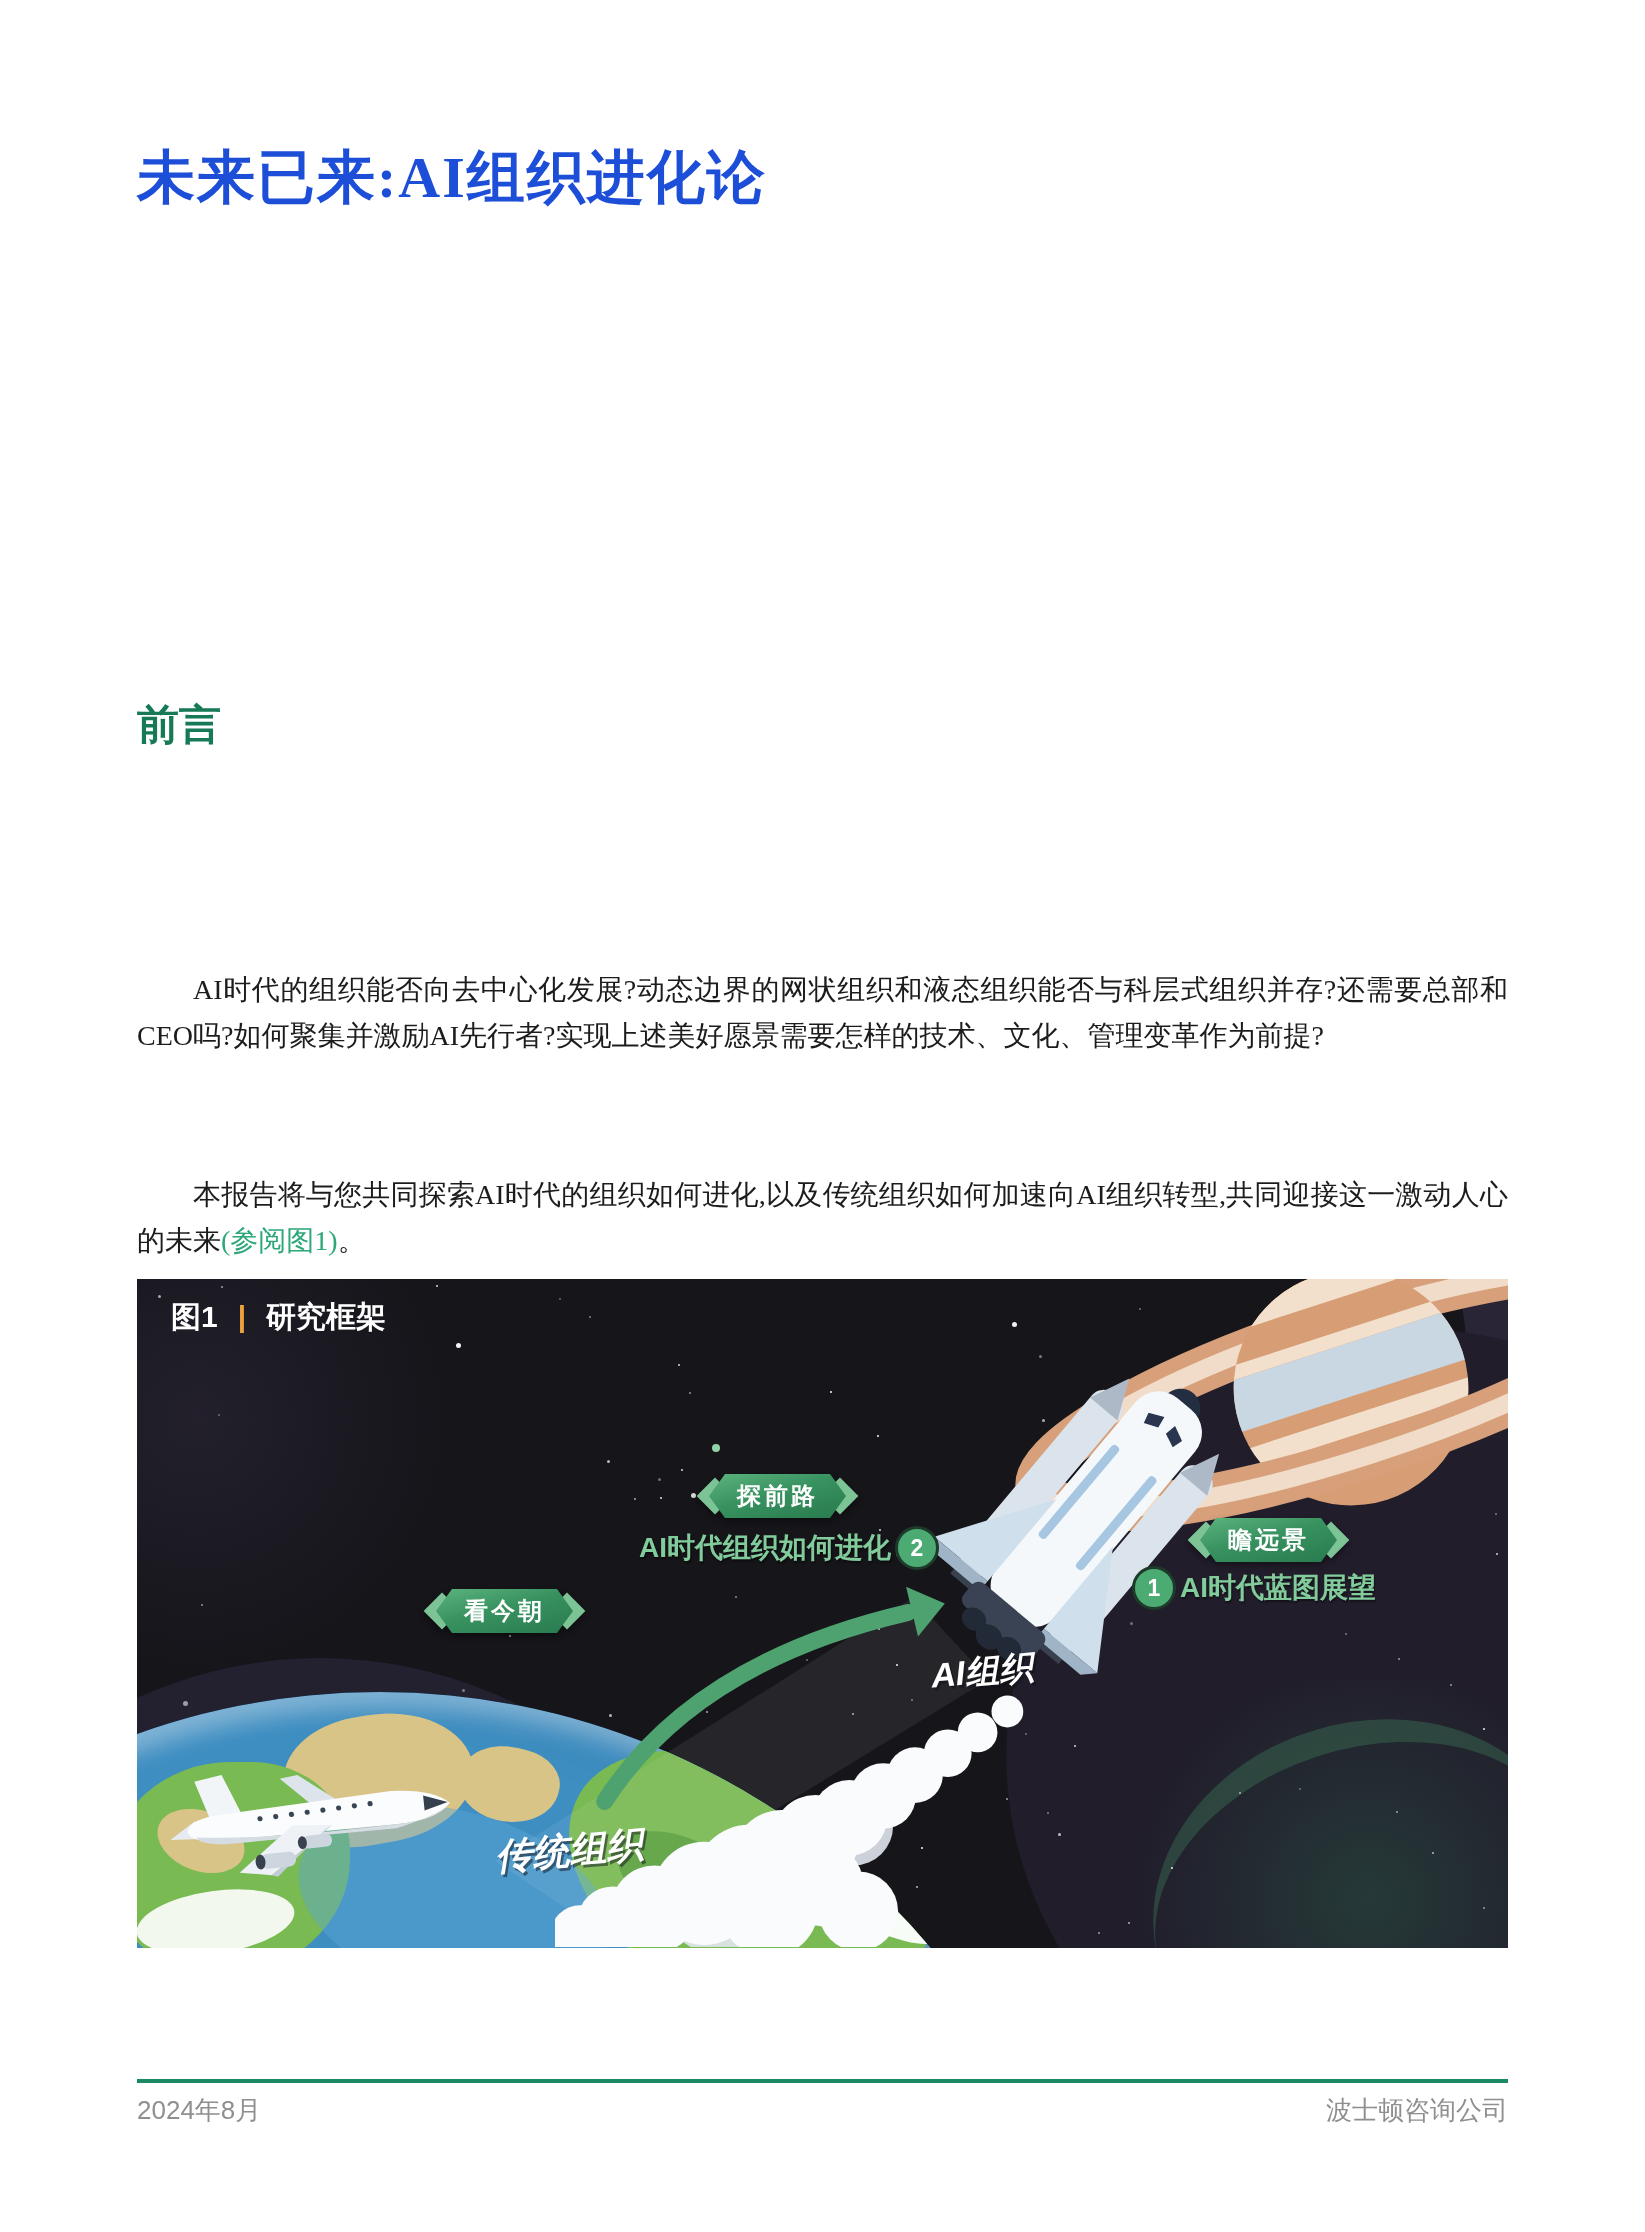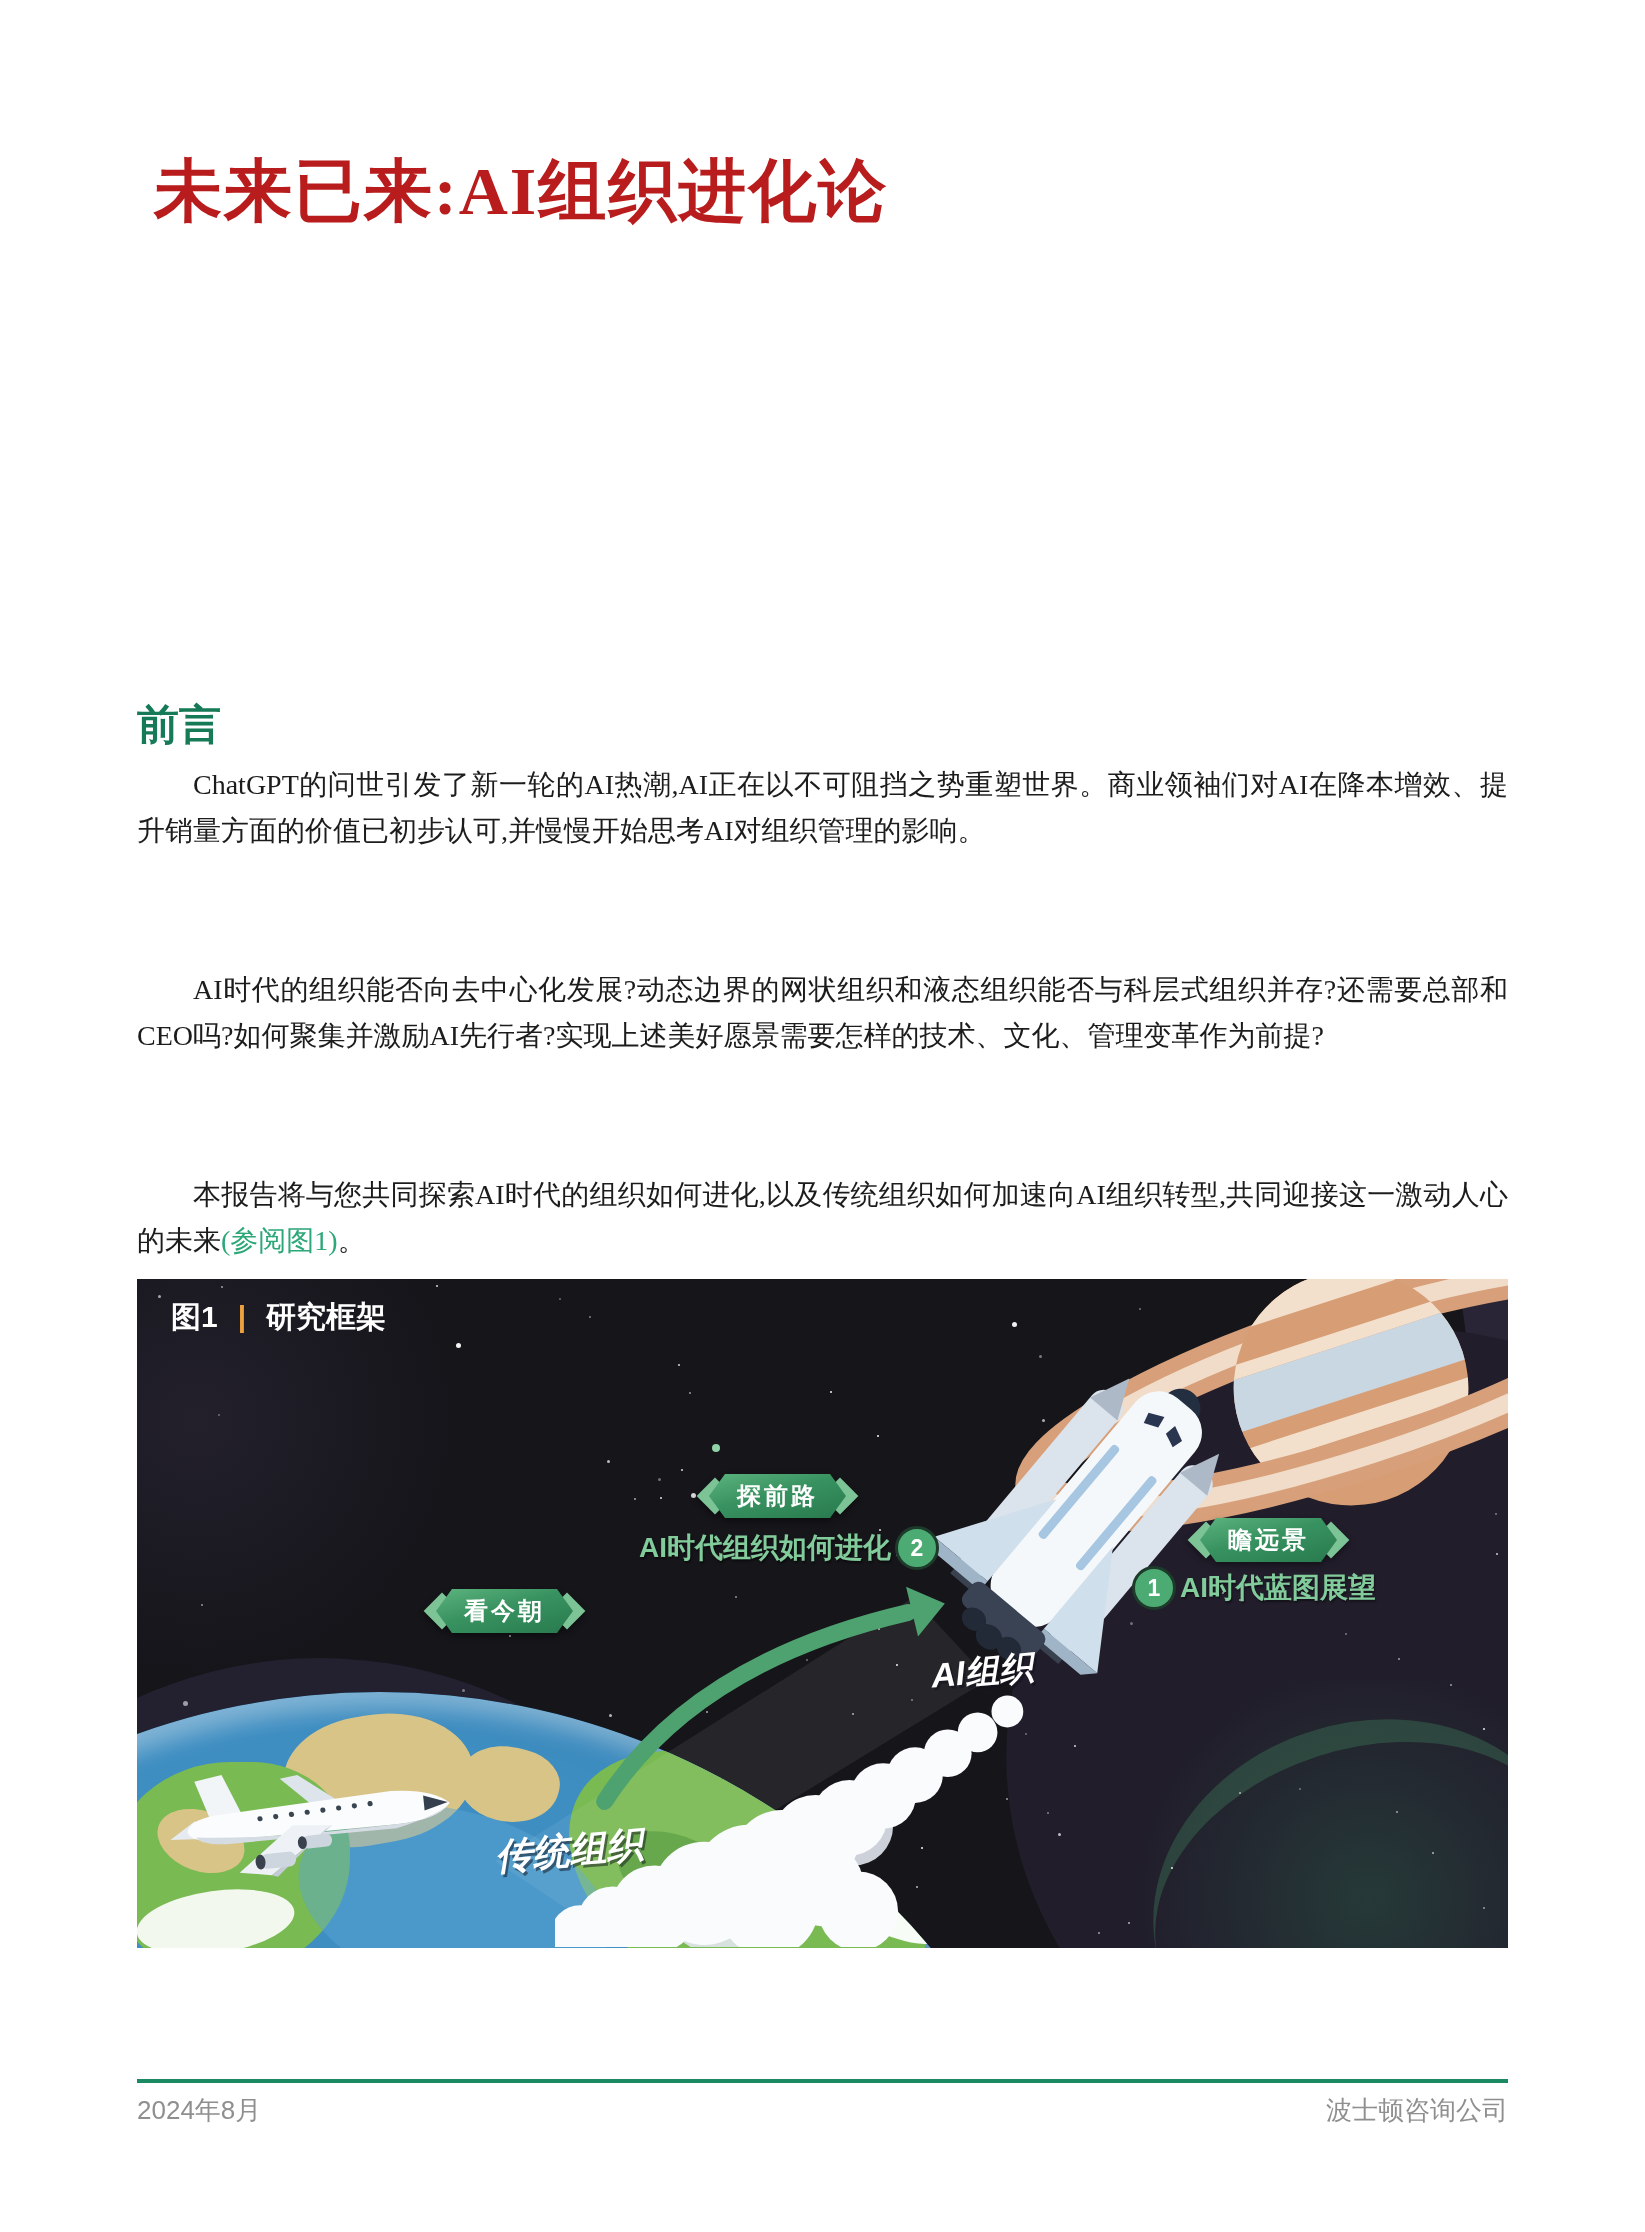--- a/index.html
+++ b/index.html
@@ -1,19 +1,19 @@
 <!DOCTYPE html>
 <html><head>
 <meta charset="utf-8">
 <style>
   html,body{margin:0;padding:0;background:#e8e8e8;}
   .page{position:relative;width:1646px;height:2233px;background:#ffffff;overflow:hidden;margin:0 auto;
         font-family:"Liberation Serif","DejaVu Serif",serif;color:#1c1c1c;}
   .abs{position:absolute;}
-  .page-title{font-size:68px;font-weight:700;letter-spacing:2px;white-space:nowrap;color:#b91c1c;margin-left:17px;}
+  .page-title{font-size:58px;font-weight:700;letter-spacing:2px;white-space:nowrap;color:#1d4ed8;}
   .preface-heading{font-size:42px;font-weight:700;color:#157a55;}
   .body-par{width:1371px;font-size:28px;line-height:46px;text-align:justify;text-indent:2em;margin:0;}
   .figref{color:#2ca878;text-decoration:none;cursor:pointer;}
   
   .figure{position:absolute;left:137px;top:1279px;width:1371px;height:669px;background:#15151a;overflow:hidden;}
   .fig-layer{position:absolute;left:0;top:0;width:100%;height:100%;pointer-events:none;}
   .star{position:absolute;background:#fff;border-radius:50%;}
   .star-green{position:absolute;background:#8fd3a6;border-radius:50%;}
   .fig-caption{position:absolute;left:34px;top:18px;z-index:9;display:flex;gap:20px;align-items:baseline;
                font-family:"Liberation Sans","DejaVu Sans",sans-serif;font-weight:bold;font-size:30px;color:#fff;}
@@ -43,21 +43,20 @@
 </style>
 </head>
 <body>
 
 <div class="page">
 
   <h1 class="abs page-title" style="left:137px;top:100px;">未来已来:AI组织进化论</h1>
 
   <h2 class="abs preface-heading" style="left:137px;top:697px;margin:0;">前言</h2>
 
-  <p class="abs body-par" style="left:137px;top:762px;">ChatGPT的问世引发了新一轮的AI热潮,AI正在以不可阻挡之势重塑世界。商业领袖们对AI在降本增效、提升销量方面的价值已初步认可,并慢慢开始思考AI对组织管理的影响。</p>
 
   <p class="abs body-par" style="left:137px;top:967px;">AI时代的组织能否向去中心化发展?动态边界的网状组织和液态组织能否与科层式组织并存?还需要总部和CEO吗?如何聚集并激励AI先行者?实现上述美好愿景需要怎样的技术、文化、管理变革作为前提?</p>
 
   <p class="abs body-par" style="left:137px;top:1172px;"><span>本报告将与您共同探索AI时代的组织如何进化,以及传统组织如何加速向AI组织转型,共同迎接这一激动人心的未来</span><a class="figref">(参阅图1)</a><span>。</span></p>
 
   <div class="figure">
 
     <div class="fig-layer" style="z-index:0;">
       <div class="abs" style="left:517px;top:-219px;width:756px;height:1144px;transform:rotate(24deg);border-radius:50%;border-right:149px solid #2a2536;"></div>
       <div class="abs" style="left:-259px;top:378px;width:896px;height:796px;transform:rotate(-20deg);border-radius:50%;border-top:119px solid #232030;"></div>

